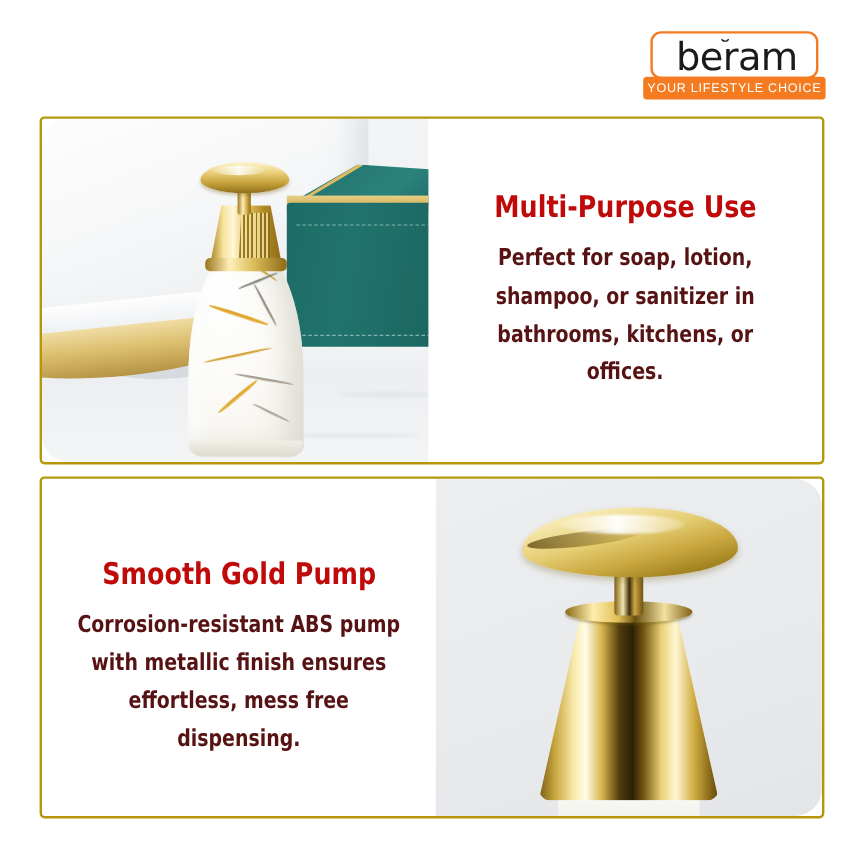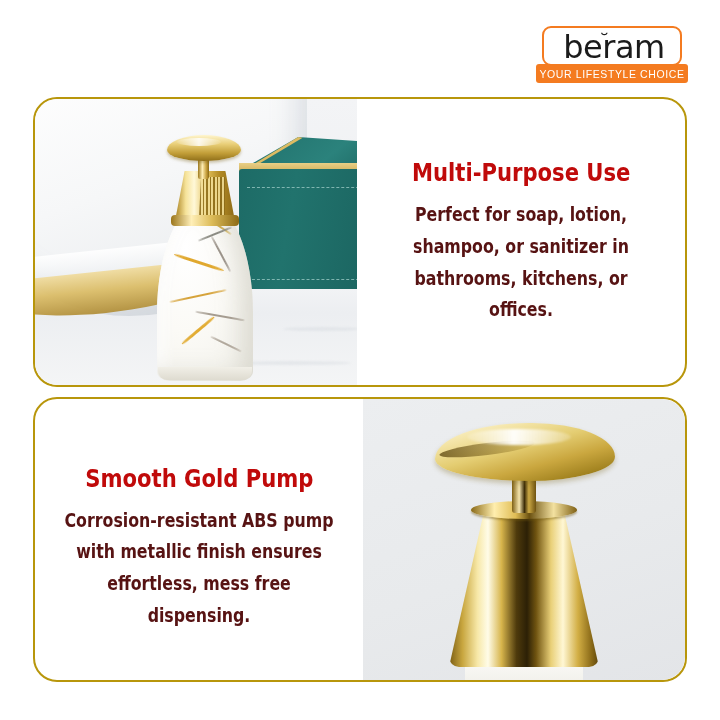--- a/index.html
+++ b/index.html
@@ -40,21 +40,21 @@
     background:#F47B20; border-radius:3px;
     display:flex; align-items:center; justify-content:center;
     color:#ffffff; font-size:10.5px; font-weight:400; letter-spacing:0.6px;
     font-family:"Liberation Sans", sans-serif;
   }
 
   
   .card{
     position:absolute;
     border:2.5px solid #B8960B;
-    border-radius:24px;
+    border-radius:4px;
     background:#ffffff;
     box-sizing:border-box;
     overflow:hidden;
     display:flex;
   }
   #card1{ left:33px; top:97px; width:654px; height:290px; }
   #card2{ left:33px; top:397px; width:654px; height:285px; }
 
   .photo{
     position:relative; overflow:hidden; flex:0 0 auto;

